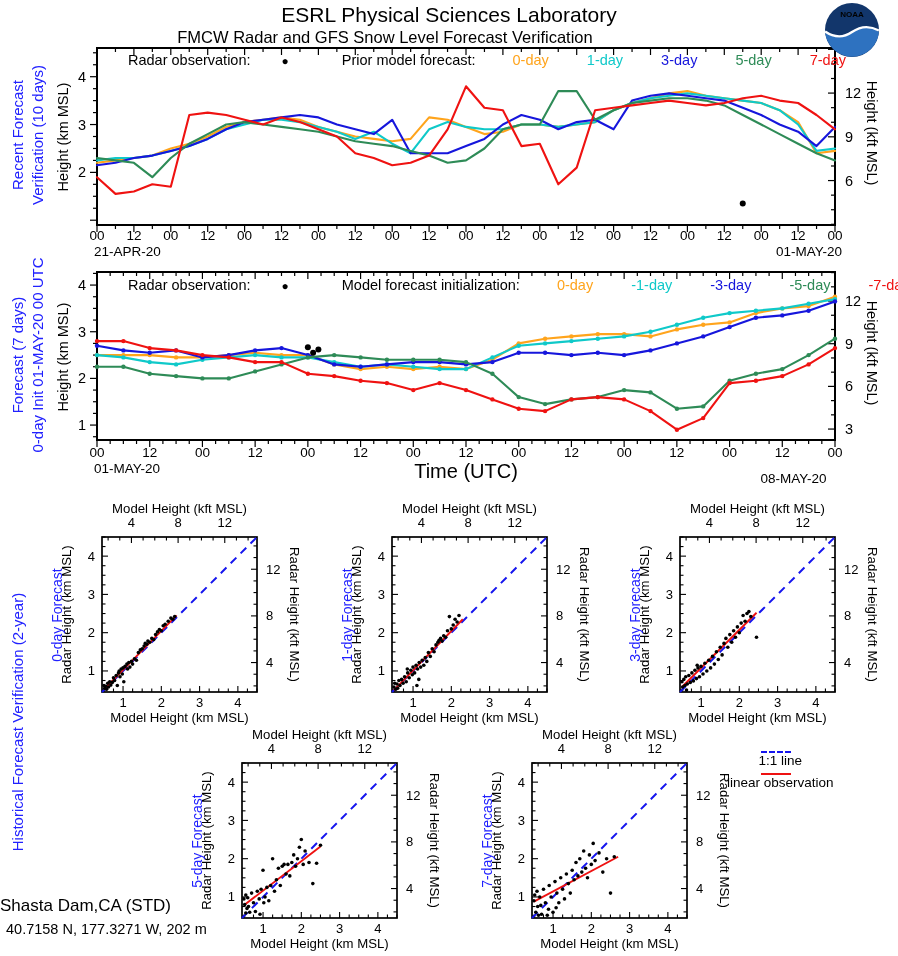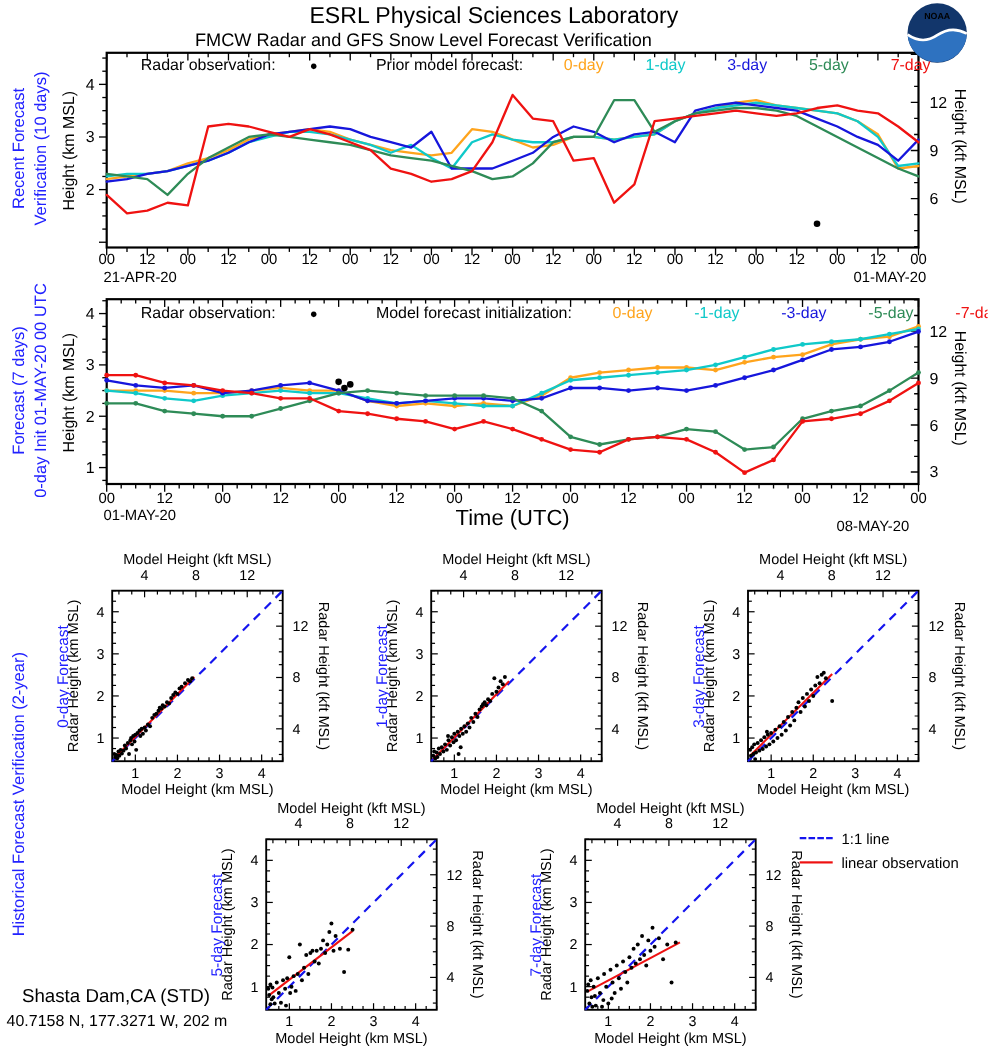--- a/index.html
+++ b/index.html
@@ -17,21 +17,21 @@
   .vlabel{position:absolute;text-align:center;transform:rotate(-90deg);font-size:15px;line-height:20px;}
   .vlabel.cw{transform:rotate(90deg);}
   .axis-title{font-size:14.5px;color:#000;}
   .datelab{font-size:13.5px;}
   .legend-row{position:absolute;text-align:center;font-size:14.5px;white-space:nowrap;}
   .lg{margin:0 5px;padding-left:26px;}
   .lg.dot{font-size:12px;margin-left:0;}
   .lg.gap{margin-left:22px;}
   .lg.name{margin:0 6px;}
   .sc-legend{position:absolute;font-size:13.5px;}
-  .sc-legend .row{height:22px;display:flex;align-items:center;}
+  .sc-legend .row{height:22px;display:flex;align-items:center;flex-direction:column;}
   .sample{display:inline-block;width:30px;height:0;margin-right:8px;}
   .station1{font-size:17px;}
   .station2{font-size:14.5px;}
 </style>
 </head>
 <body>
 
 <div id="page">
 
   <svg id="chart-layer" width="898" height="956">
@@ -1198,16 +1198,16 @@
     <div class="row">
       <span class="sample" id="sample-11" style="border-top: 2.5px dashed rgb(21, 21, 238);"></span>
       <span>1:1 line</span>
     </div>
     <div class="row">
       <span class="sample" id="sample-reg" style="border-top: 2.5px solid rgb(238, 17, 17);"></span>
       <span>linear observation</span>
     </div>
   </div>
 
-  <div class="abs station1" style="left:20px;top:896px;">Shasta Dam,CA (STD)</div>
+  <div class="abs station1" style="left:0;top:896px;">Shasta Dam,CA (STD)</div>
   <div class="abs station2" style="left:6px;top:921px;">40.7158 N, 177.3271 W, 202 m</div>
 
 </div>
 
 </body></html>

